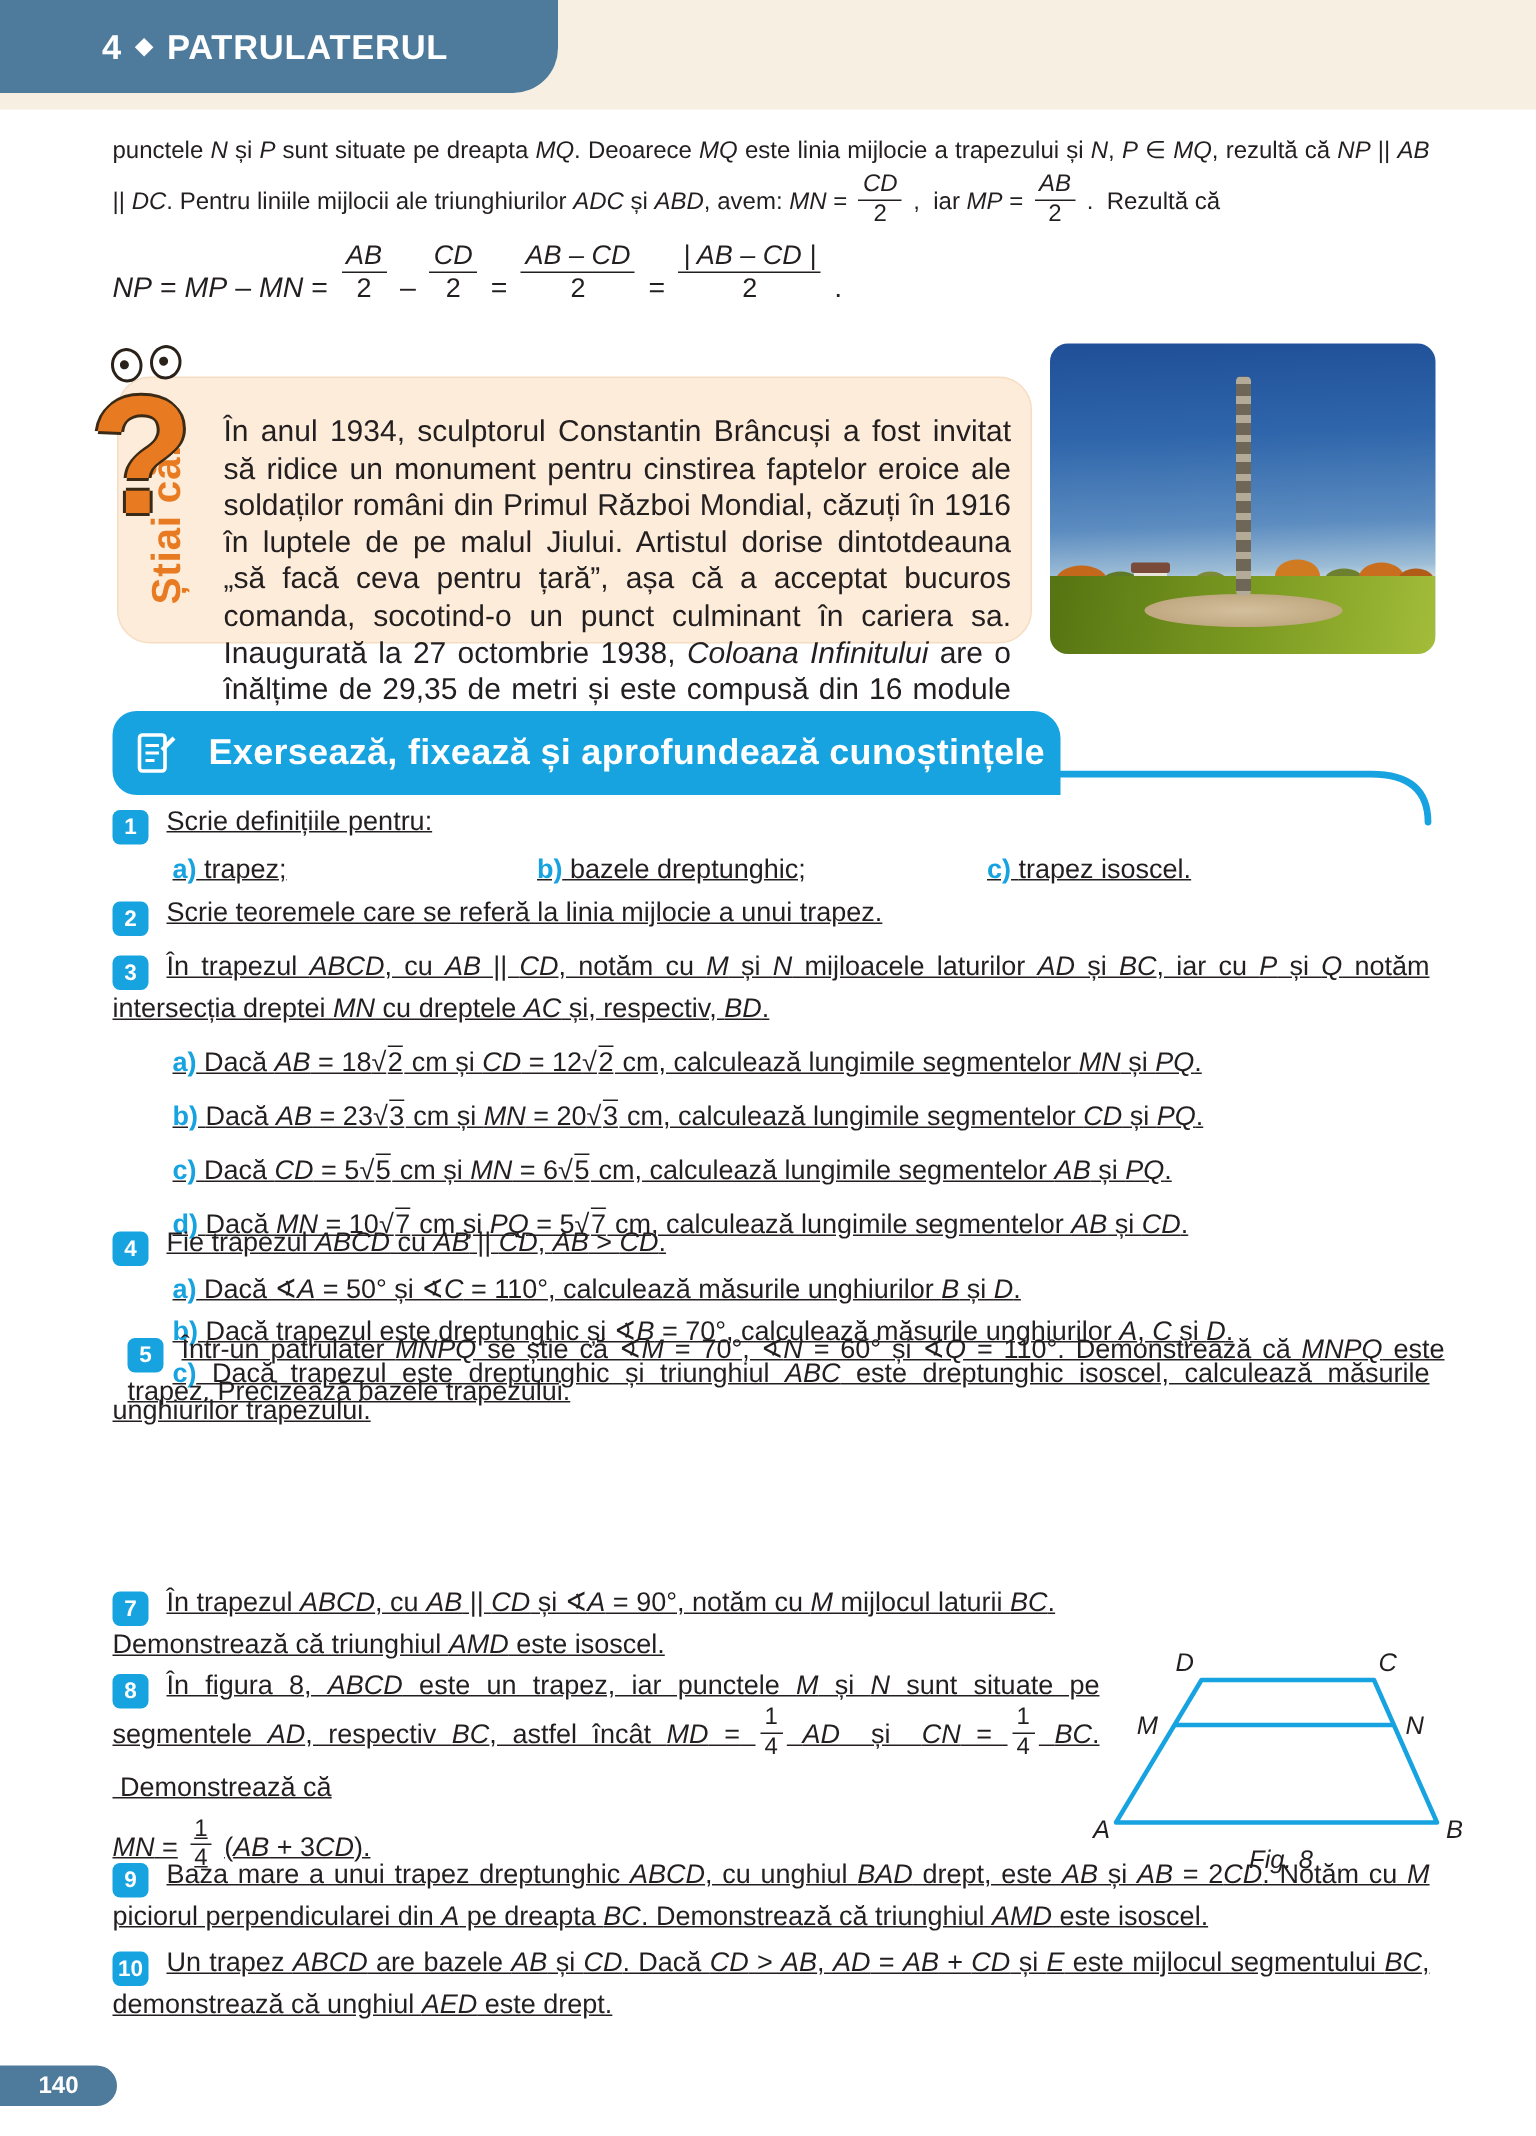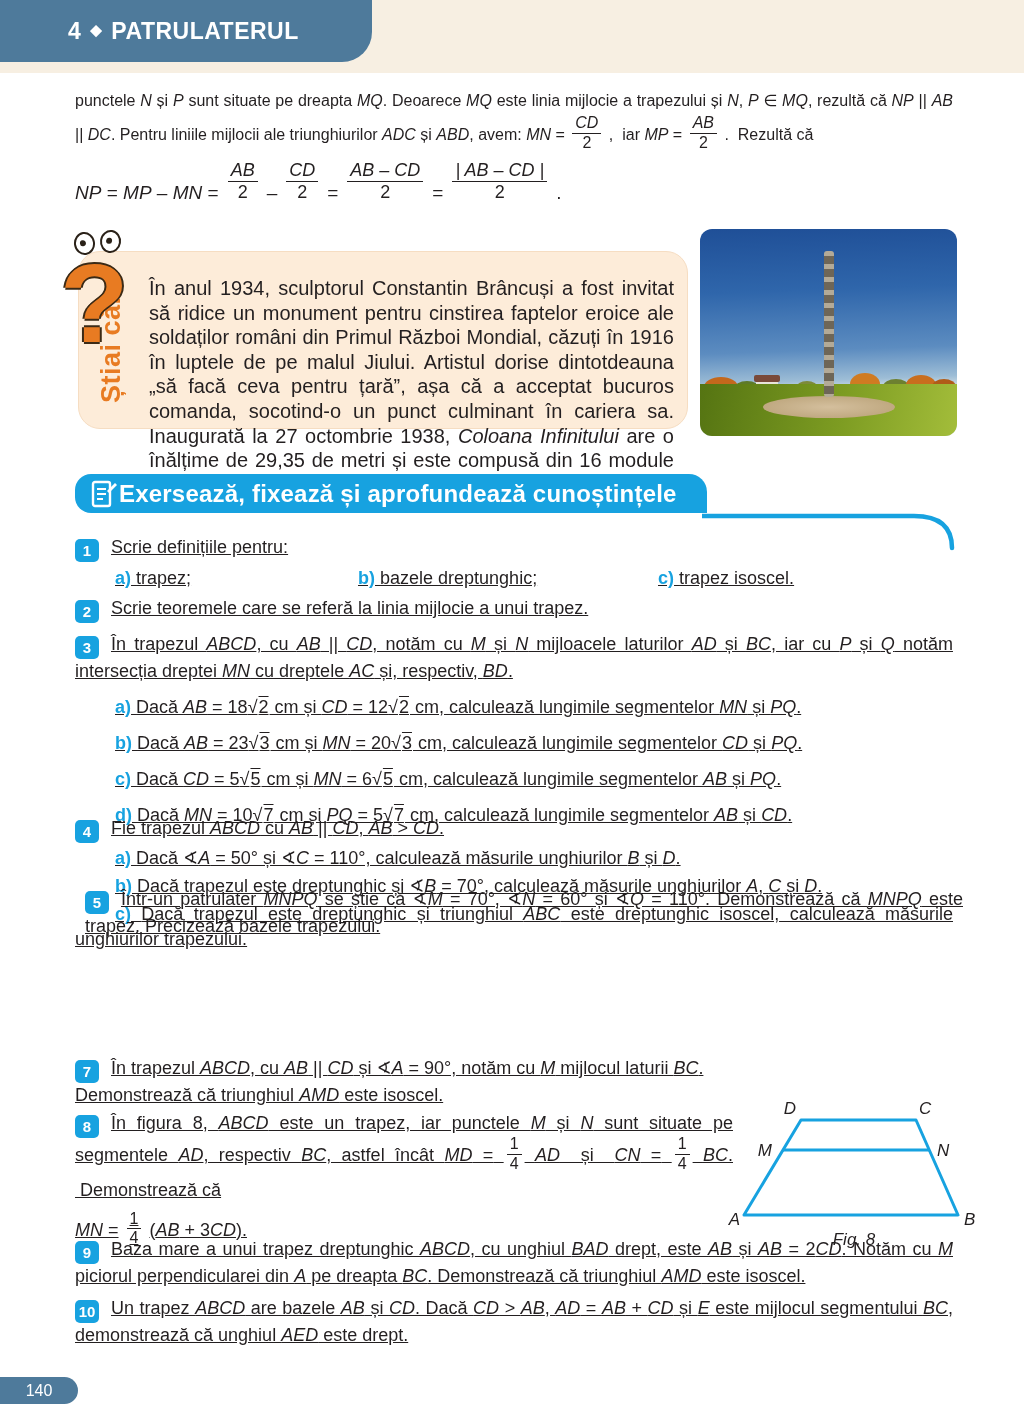--- a/index.html
+++ b/index.html
@@ -47,22 +47,22 @@
     background:linear-gradient(100deg,#557412 0%,#7d9c22 55%,#a3bd3a 100%);}
   .photo .plaza{position:absolute;left:63px;bottom:18px;width:132px;height:22px;border-radius:50%;
     background:radial-gradient(ellipse at center,#d4bf9d 0%,#c0a981 70%,#a8926c 100%);}
   .photo .column{position:absolute;left:124px;top:22px;width:10px;height:146px;
     background:repeating-linear-gradient(180deg,#b3aa97 0px,#b3aa97 5px,#6e6657 5px,#6e6657 13px);
     border-radius:3px;}
   .photo .house{position:absolute;background:#e8e4da;}
   .photo .roof{position:absolute;background:#7a4a3a;}
 
   
-  .section-banner{position:absolute;left:75px;top:474px;width:632px;height:39px;background:#17a2e0;
-    border-radius:16px 18px 0 16px;display:flex;align-items:center;padding-left:14px;box-sizing:border-box;gap:0;}
+  .section-banner{position:absolute;left:75px;top:474px;width:632px;height:56px;background:#17a2e0;
+    border-radius:16px 18px 0 16px;display:flex;align-items:center;padding-left:14px;box-sizing:border-box;gap:20px;}
   .section-banner .title{color:#fff;font-weight:bold;font-size:24px;letter-spacing:.2px;}
   .swoosh{position:absolute;left:702px;top:472px;}
 
   
   .ex{position:absolute;left:75px;width:878px;font-size:18px;line-height:25px;text-decoration:underline;}
   .ex .body{text-align:justify;margin:0;}
   .badge{display:inline-block;width:24px;height:23px;background:#17a2e0;color:#fff;font-weight:bold;
     font-size:15px;line-height:23px;text-align:center;border-radius:5px;margin-right:12px;vertical-align:-3px;}
   .lbl{color:#17a2e0;font-weight:bold;}
   .sub{margin:4px 0 0 0;padding-left:40px;}
@@ -77,21 +77,21 @@
   .ex8body .frac{font-size:16px;}
   .ex8line2{margin-top:8px;display:flex;align-items:center;gap:5px;}
 
   
   .fig8{position:absolute;left:728px;top:1098px;}
   .fig8 text{font-size:17px;font-style:italic;fill:#231f20;font-family:"Liberation Sans",sans-serif;}
   .fig8 .cap{font-size:17px;}
 
   
   .page-badge{position:absolute;left:0;top:1377px;width:78px;height:27px;background:#4e7a9b;
-    border-radius:0 14px 14px 0;color:#fff;font-weight:normal;font-size:16px;line-height:27px;text-align:center;}
+    border-radius:0 14px 14px 0;color:#fff;font-weight:bold;font-size:16px;line-height:27px;text-align:center;}
 </style>
 </head>
 <body>
 
 <div class="page">
 
   <div class="topstrip"></div>
   <div class="chapter-banner">
     <span class="t">4</span>
     <span class="t diamond">◆</span>

